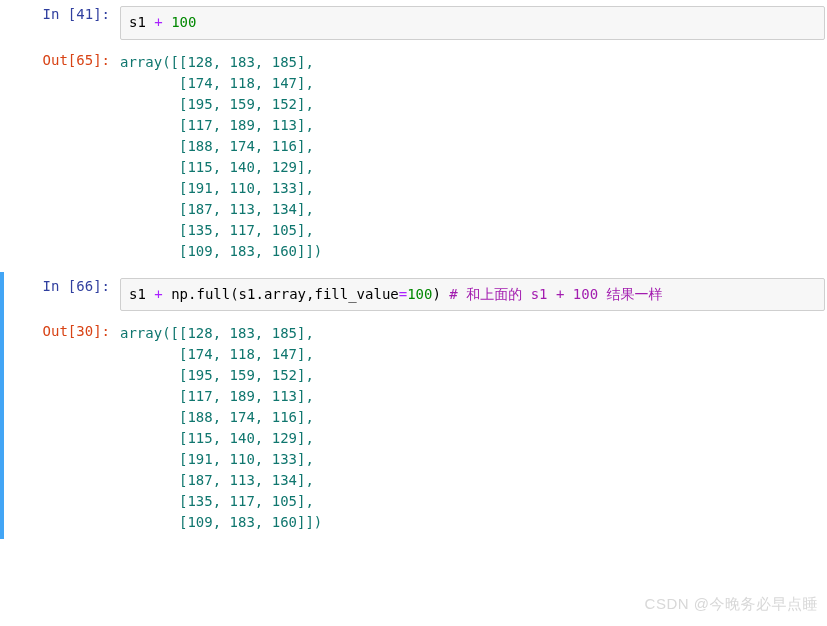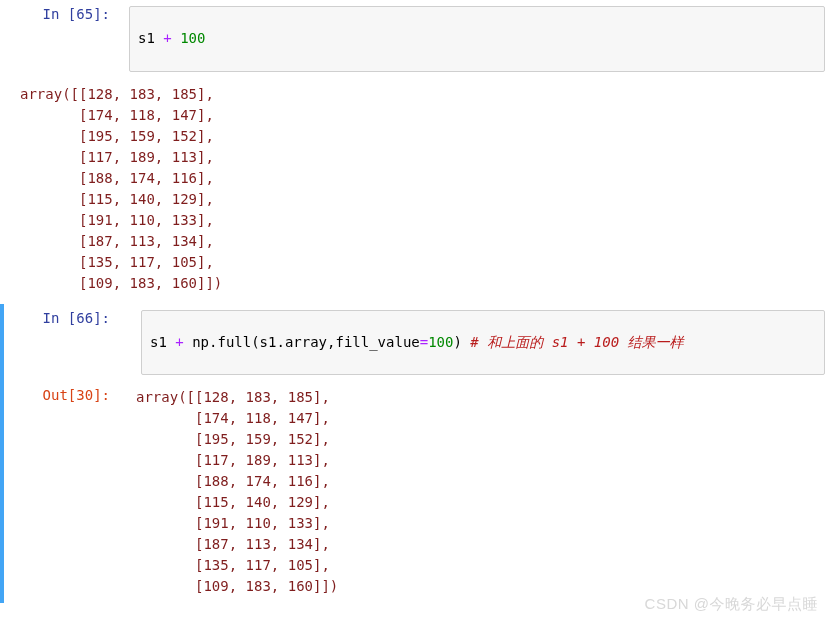--- a/index.html
+++ b/index.html
@@ -42,92 +42,90 @@
       color: #D84315;
     }
     .content-area {
       flex: 1;
       padding: 6px 0;
     }
     .input-box {
       border: 1px solid #cfcfcf;
       border-radius: 2px;
       background: #f7f7f7;
-      padding: 22px 8px;
+      padding: 6px 8px;
       font-family: monospace;
       font-size: 14px;
       line-height: 1.4;
       margin-right: 2px;
-      margin-left: 9px;
     }
     .output-text {
       font-family: monospace;
       font-size: 14px;
       line-height: 1.5;
       white-space: pre;
-      color: #7f1d1d;
+      color: #0f766e;
       padding-left: 0;
-      margin-left: 16px;
     }
     .code-var {
       color: #000;
     }
     .code-op {
       color: #AA22FF;
     }
     .code-num {
       color: #008800;
     }
     .code-name {
       color: #000;
     }
     .code-comment {
-      color: #b91c1c;
-      font-style: italic;
+      color: #a21caf;
     }
     .watermark {
       position: absolute;
       bottom: 12px;
       right: 9px;
       color: #d8d8d8;
       font-size: 15px;
       font-family: sans-serif;
       letter-spacing: 0.5px;
       font-weight: 400;
     }
   </style>
 </head>
 <body>
 
 <div class="cell cell-normal">
-  <div class="prompt-area prompt-in">In  [65]:</div>
+  <div class="prompt-area prompt-in">In  [41]:</div>
   <div class="content-area">
     <div class="input-box">
       <span class="code-var">s1</span>
       <span> </span><span class="code-op">+</span><span> </span>
       <span class="code-num">100</span>
     </div>
   </div>
 </div>
 <div class="cell cell-normal">
+  <div class="prompt-area prompt-out">Out[65]:</div>
   <div class="content-area">
     <div class="output-text">array([[128, 183, 185],
        [174, 118, 147],
        [195, 159, 152],
        [117, 189, 113],
        [188, 174, 116],
        [115, 140, 129],
        [191, 110, 133],
        [187, 113, 134],
        [135, 117, 105],
        [109, 183, 160]])</div>
   </div>
 </div>
 
-<div class="cell cell-selected" style="margin-top:4px;gap:12px;">
+<div class="cell cell-selected" style="margin-top:4px;">
   <div class="prompt-area prompt-in">In  [66]:</div>
   <div class="content-area">
     <div class="input-box">
       <span class="code-var">s1</span><span> </span><span class="code-op">+</span><span> </span><span class="code-name">np.full(s1.array,fill_value</span><span class="code-op">=</span><span class="code-num">100</span><span class="code-name">)  </span><span class="code-comment"># 和上面的 s1 + 100 结果一样</span>
     </div>
   </div>
 </div>
 <div class="cell cell-selected">
   <div class="prompt-area prompt-out">Out[30]:</div>
   <div class="content-area">

